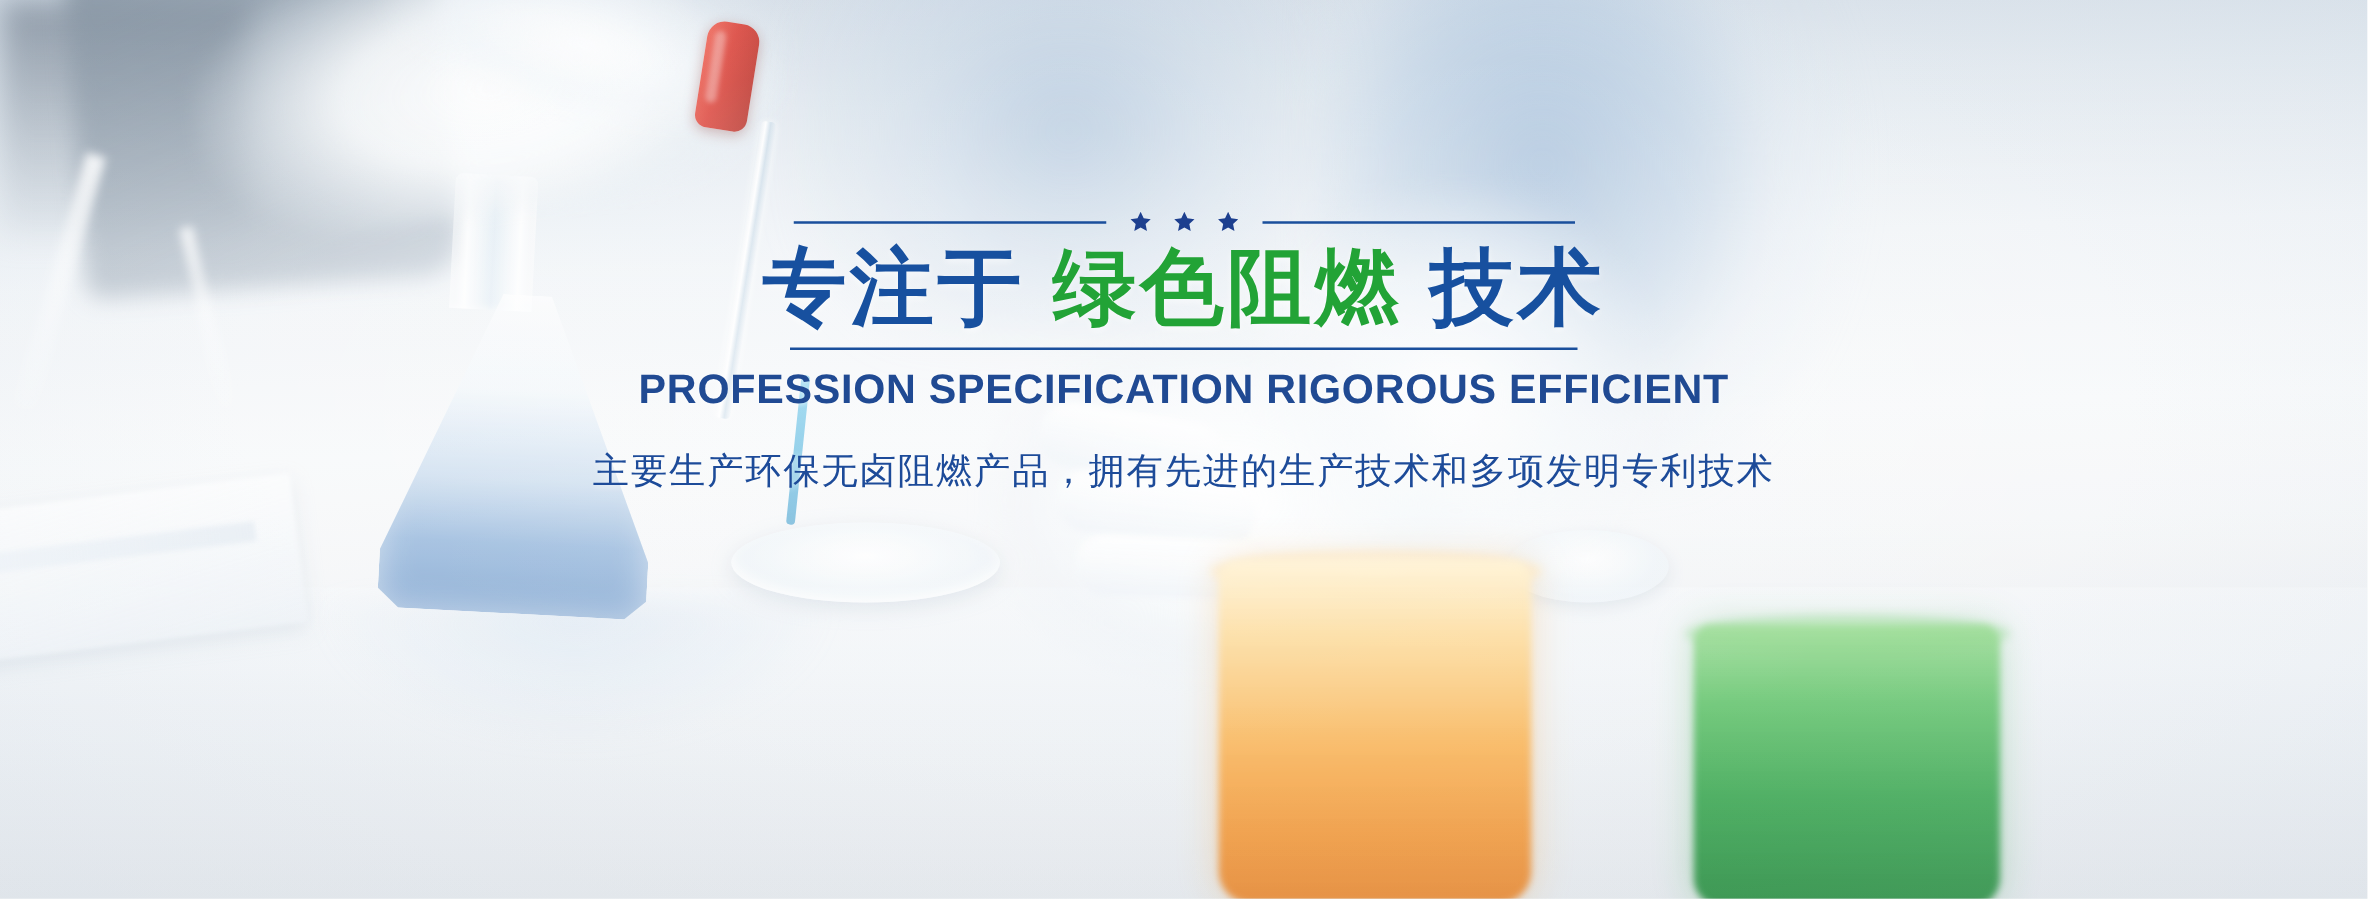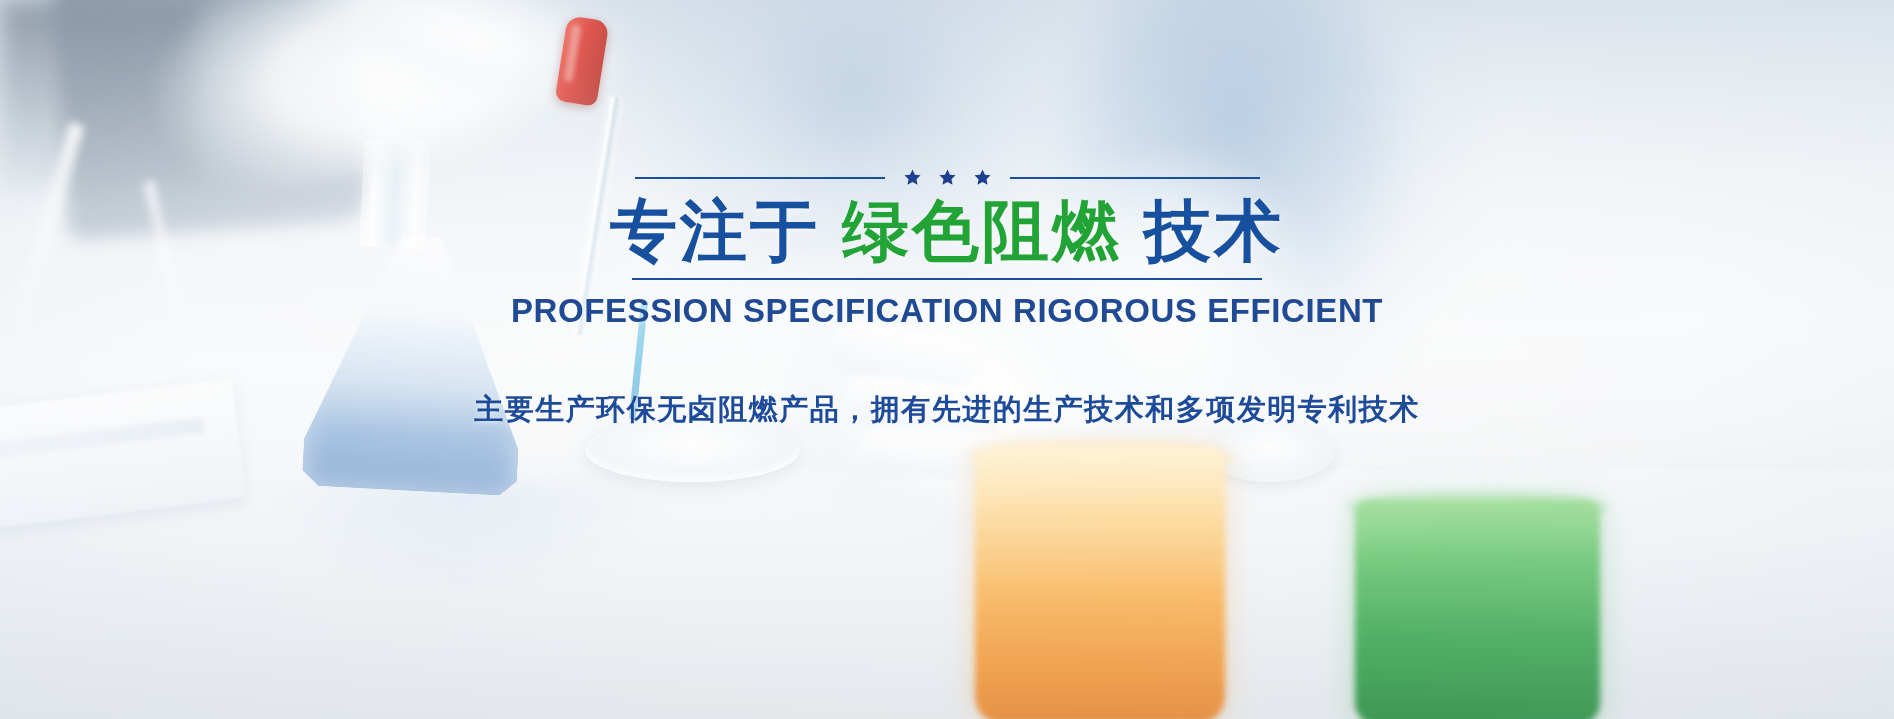--- a/index.html
+++ b/index.html
@@ -376,24 +376,24 @@
   .subtitle-en {
     color: #204a93;
     font-size: 33px;
     font-weight: bold;
     letter-spacing: 0.6px;
     white-space: nowrap;
     text-shadow: 0 1px 4px rgba(255,255,255,0.6);
   }
 
   .tagline-cn {
-    margin-top: 60px;
+    margin-top: 27px;
     color: #1d4b99;
     font-size: 29px;
-    font-weight: bold;
+    font-weight: normal;
     letter-spacing: 1.5px;
     white-space: nowrap;
     text-shadow: 0 1px 5px rgba(255,255,255,0.7);
   }
 </style>
 </head>
 <body>
 
 <div class="banner">
 

